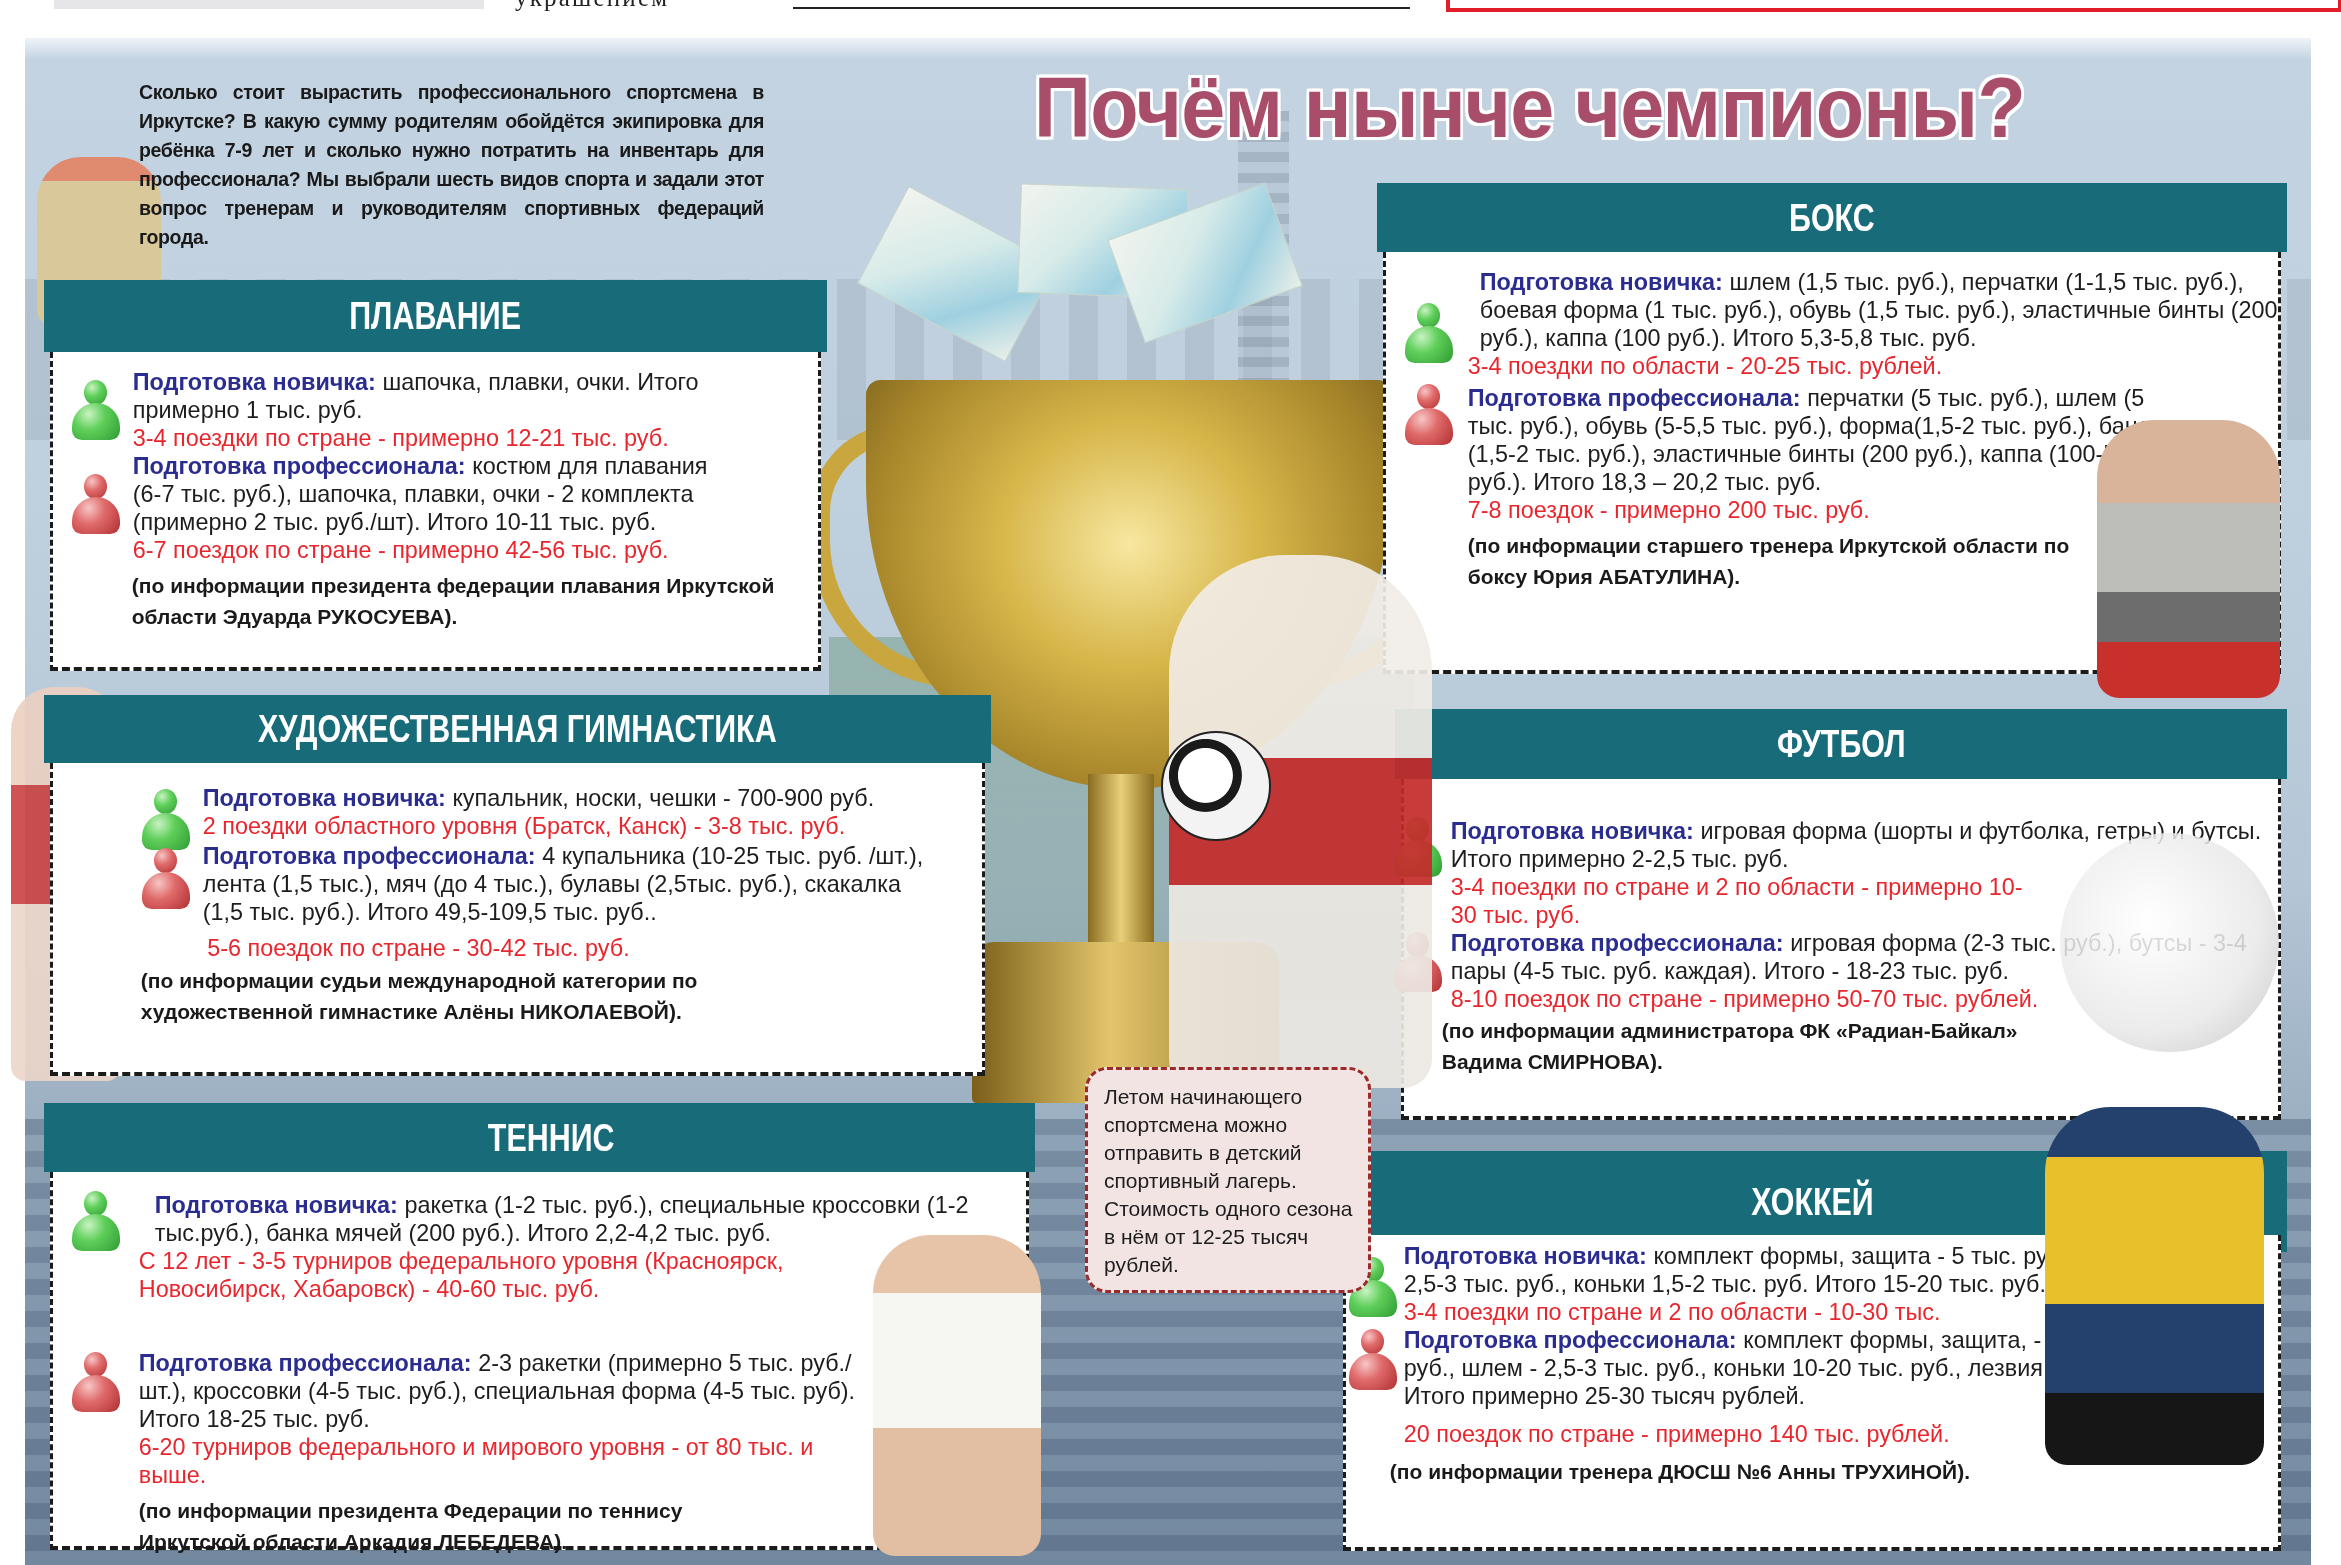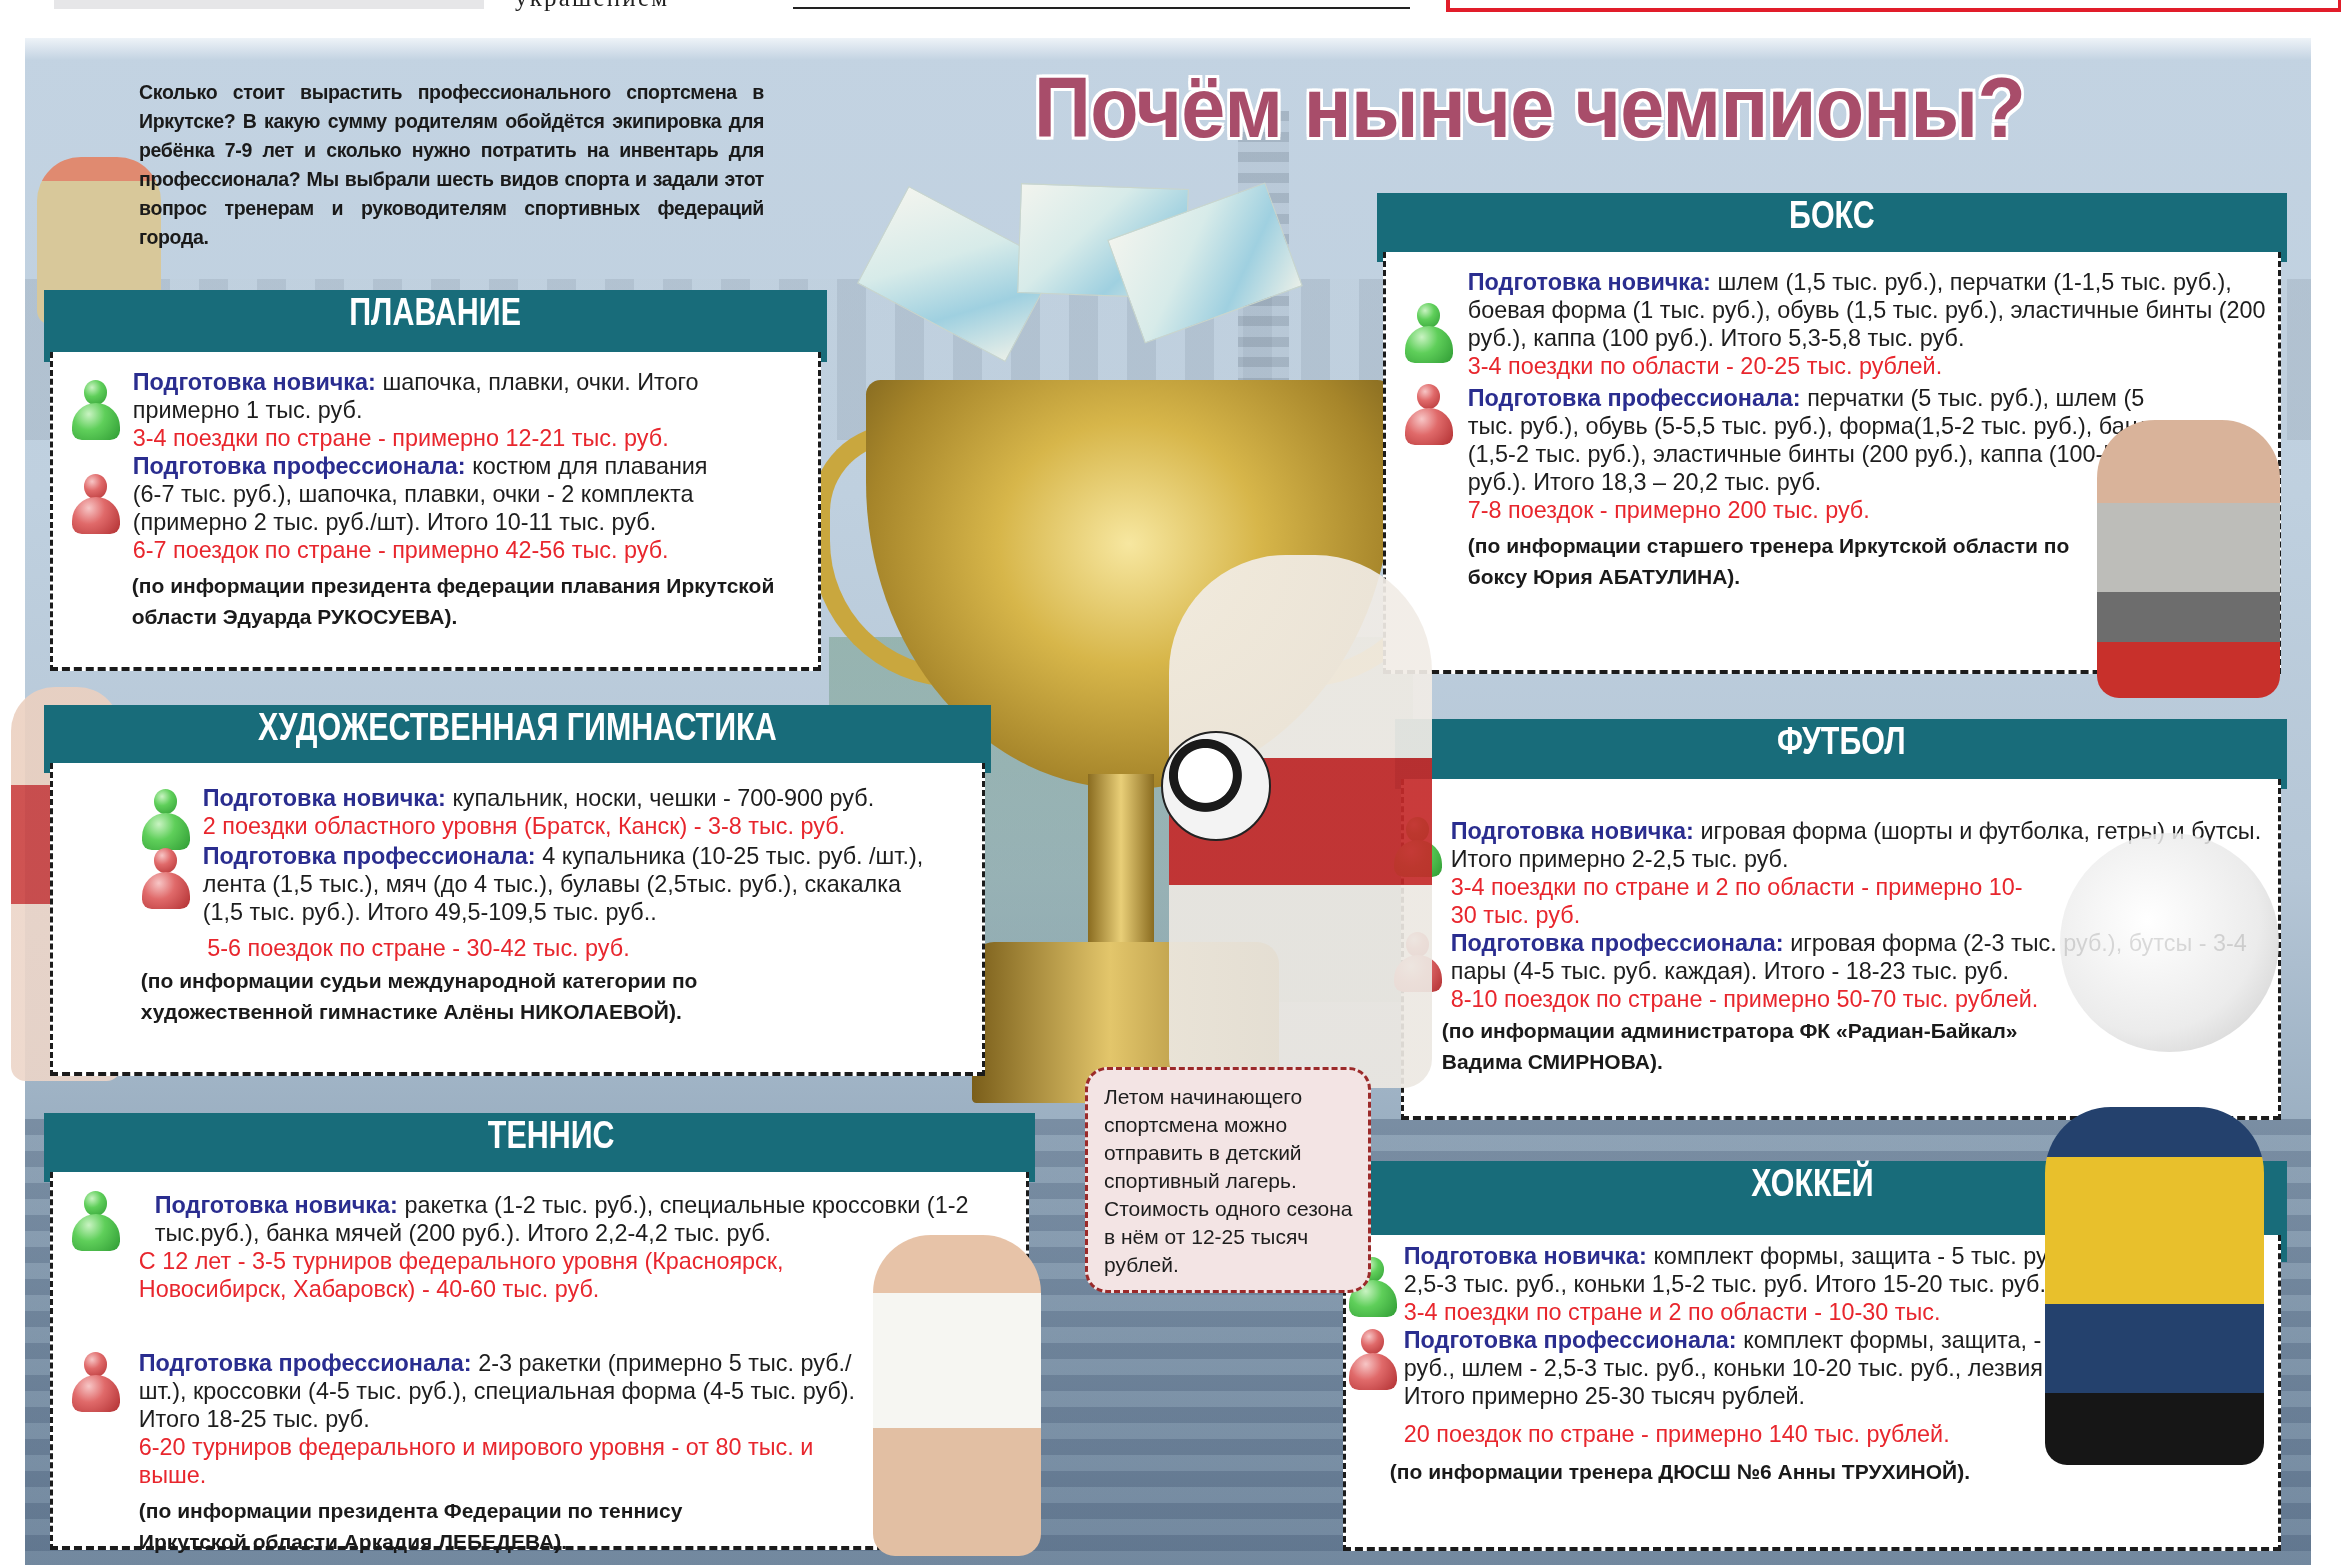--- a/index.html
+++ b/index.html
@@ -33,21 +33,21 @@
   .intro { position: absolute; left: 139px; top: 77px; width: 672px;
     font-family: "Liberation Sans", sans-serif; font-weight: bold; font-size: 21px; line-height: 29px;
     color: #1a1a1a; text-align: justify; letter-spacing: -0.4px; transform: scaleX(0.93); transform-origin: left top; }
   .title { position: absolute; left: 1034px; top: 60px; font-family: "Liberation Sans", sans-serif; font-weight: bold;
     font-size: 86px; line-height: 95px; color: #a84d6a; letter-spacing: -0.7px;
     -webkit-text-stroke: 0; text-shadow: -2.9px -2.9px 0 #fff, 2.9px -2.9px 0 #fff, -2.9px 2.9px 0 #fff, 2.9px 2.9px 0 #fff, 0 2.9px 0 #fff, 0 -2.9px 0 #fff, 2.9px 0 0 #fff, -2.9px 0 0 #fff;
     transform: scaleX(0.92); transform-origin: left top; white-space: nowrap; }
 
   
   .card { position: absolute; }
-  .card-head { position: absolute; left: 0; top: 10px; width: 100%; background: #186c7a; display: flex; justify-content: center; }
+  .card-head { position: absolute; left: 0; top: 0; width: 100%; background: #186c7a; display: flex; align-items: center; justify-content: center; }
   .card-head span { color: #fff; font-weight: bold; font-size: 39px; letter-spacing: 0px; transform: scaleX(0.78); display: inline-block; }
   .card-body { position: absolute; left: 5.8px; right: 5.8px; bottom: 0; background: #ffffff;
     border-left: 3.7px dashed #1b1b1b; border-right: 3.7px dashed #1b1b1b; border-bottom: 4.4px dashed #1b1b1b; }
   .block { position: relative; padding-left: 80px; }
   .txt { font-size: 23.4px; line-height: 28px; color: #1d1d1d; }
   .lbl { color: #2a2d8f; font-weight: bold; }
   .red { color: #e8262d; }
   .src { font-weight: bold; font-size: 21px; line-height: 31px; color: #1a1a1a; }
 
   
@@ -205,21 +205,21 @@
 <section class="card" style="left:1377px; top:183px; width:910px; height:491px;">
   <div class="card-head" style="height:69px;">
     <span>БОКС</span>
   </div>
   <div class="card-body" style="top:69px; padding:16px 13px 0 0;">
     <div class="block" style="padding-left:82px;">
       <div class="person green" style="left:16px; top:35px;">
           <div class="head"></div>
           <div class="body"></div>
         </div>
-      <div class="txt" style="width:811px;"><span class="lbl">Подготовка новичка:</span> <span>шлем (1,5 тыс. руб.), перчатки (1-1,5 тыс. руб.), боевая форма  (1 тыс. руб.), обувь (1,5 тыс. руб.), эластичные бинты (200 руб.), каппа (100 руб.). Итого 5,3-5,8 тыс. руб.</span></div>
+      <div class="txt" style="width:811px;margin-left:12px;"><span class="lbl">Подготовка новичка:</span> <span>шлем (1,5 тыс. руб.), перчатки (1-1,5 тыс. руб.), боевая форма  (1 тыс. руб.), обувь (1,5 тыс. руб.), эластичные бинты (200 руб.), каппа (100 руб.). Итого 5,3-5,8 тыс. руб.</span></div>
       <div class="txt red">3-4 поездки по области - 20-25 тыс. рублей.</div>
     </div>
     <div class="block" style="padding-left:82px; margin-top:4.4px;">
       <div class="person red" style="left:16px; top:0;">
           <div class="head"></div>
           <div class="body"></div>
         </div>
       <div class="txt" style="width:723px;"><span class="lbl">Подготовка профессионала:</span> <span>перчатки (5 тыс. руб.), шлем (5 тыс. руб.), обувь (5-5,5 тыс. руб.), форма(1,5-2 тыс. руб.), бандаж (1,5-2 тыс. руб.), эластичные бинты (200 руб.), каппа (100-500 руб.). Итого 18,3 – 20,2 тыс. руб.</span></div>
       <div class="txt red">7-8 поездок - примерно 200 тыс. руб.</div>
     </div>

